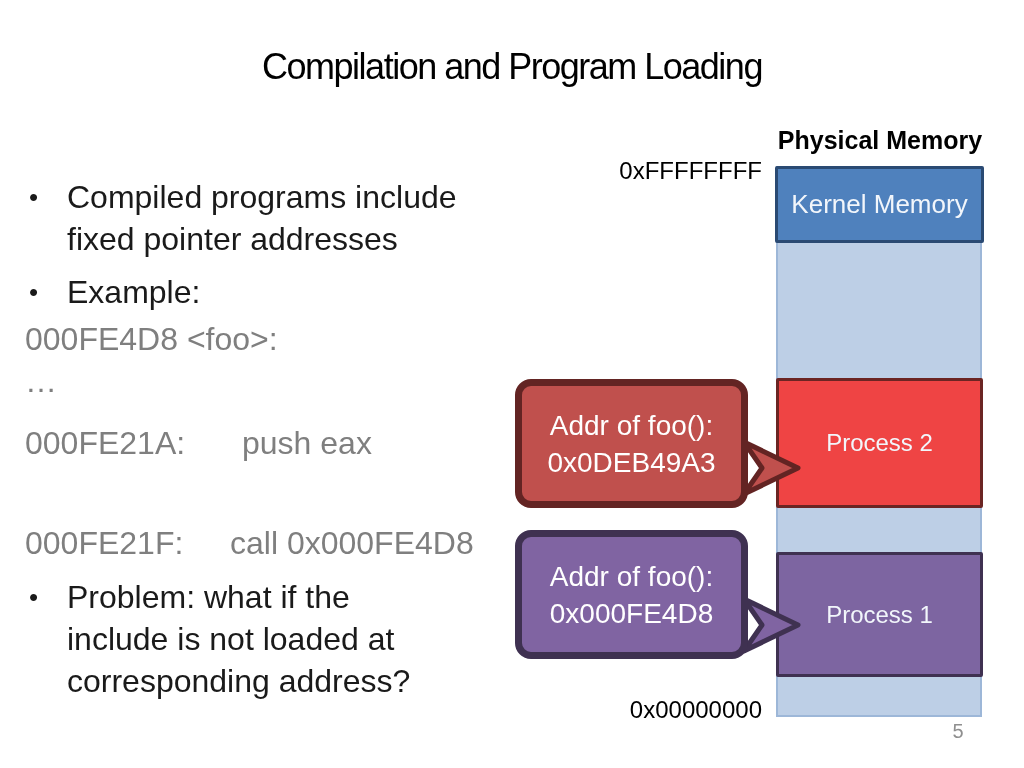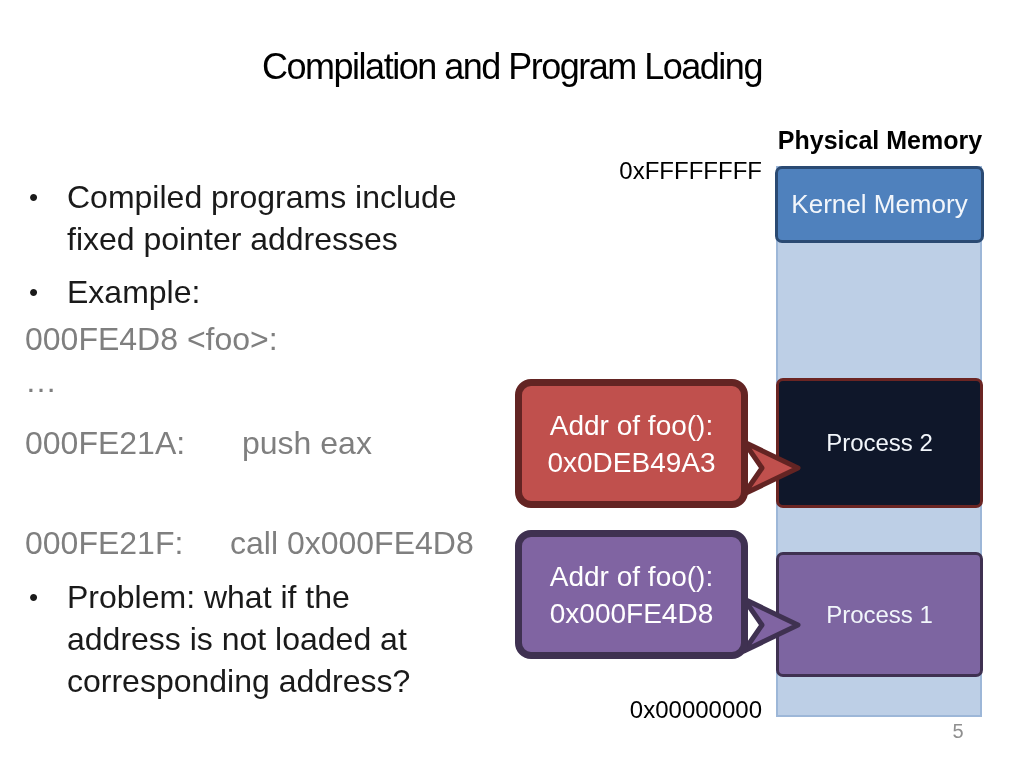--- a/index.html
+++ b/index.html
@@ -28,23 +28,23 @@
   .crow2{left:25px;top:472px;}
   .crow3{left:25px;top:522px;}
   .code-row{display:flex;}
   .code-addr{width:205px;flex:0 0 205px;}
 
   
   .mem-heading{left:776px;top:126px;width:208px;text-align:center;font-weight:bold;font-size:25px;color:#000;white-space:nowrap;}
   .addr-top{left:560px;top:157px;width:202px;text-align:right;font-size:24px;color:#000;white-space:nowrap;}
   .addr-bottom{left:560px;top:696px;width:202px;text-align:right;font-size:24px;color:#000;white-space:nowrap;}
   .mem-column{left:776px;top:166px;width:206px;height:551px;background:#bdcfe6;border:2px solid #9db7d8;box-sizing:border-box;}
-  .mem-block{display:flex;align-items:center;justify-content:center;box-sizing:border-box;color:#f2f6fb;border-radius:7px;}
+  .mem-block{display:flex;align-items:center;justify-content:center;box-sizing:border-box;color:#f2f6fb;border-radius:2px;}
   .kernel{left:775px;top:166px;width:209px;height:77px;background:#4f81bd;border:3px solid #2a4a73;font-size:26px;}
-  .proc2{left:776px;top:378px;width:207px;height:130px;background:#0f172a;border:3px solid #6b2523;font-size:24px;}
+  .proc2{left:776px;top:378px;width:207px;height:130px;background:#ef4444;border:3px solid #6b2523;font-size:24px;}
   .proc1{left:776px;top:552px;width:207px;height:125px;background:#7d65a1;border:3px solid #3f3151;font-size:24px;}
 
   
   .callout{
     width:233px;height:129px;border-radius:16px;box-sizing:border-box;
     display:flex;flex-direction:column;justify-content:center;align-items:center;
     color:#ffffff;font-size:28px;line-height:37px;text-align:center;
   }
   .callout-red{left:515px;top:379px;background:#c0504d;border:7px solid #632423;}
   .callout-purple{left:515px;top:530px;background:#8064a2;border:7px solid #3f3151;}
@@ -83,21 +83,21 @@
   </div>
   <div class="abs codeline crow3 code-row">
     <span class="code-addr">000FE21F:</span>
     <span>call 0x000FE4D8</span>
   </div>
 
   <div class="abs bullet-row b3">
     <span class="bullet-glyph">•</span>
     <div>
       <div>Problem: what if the</div>
-      <div>address is not loaded at</div>
+      <div>include is not loaded at</div>
       <div>corresponding address?</div>
     </div>
   </div>
 
   <div class="abs mem-heading">Physical Memory</div>
   <div class="abs addr-top">0xFFFFFFFF</div>
   <div class="abs mem-column"></div>
 
   <div class="abs mem-block kernel">
     <span>Kernel Memory</span>

